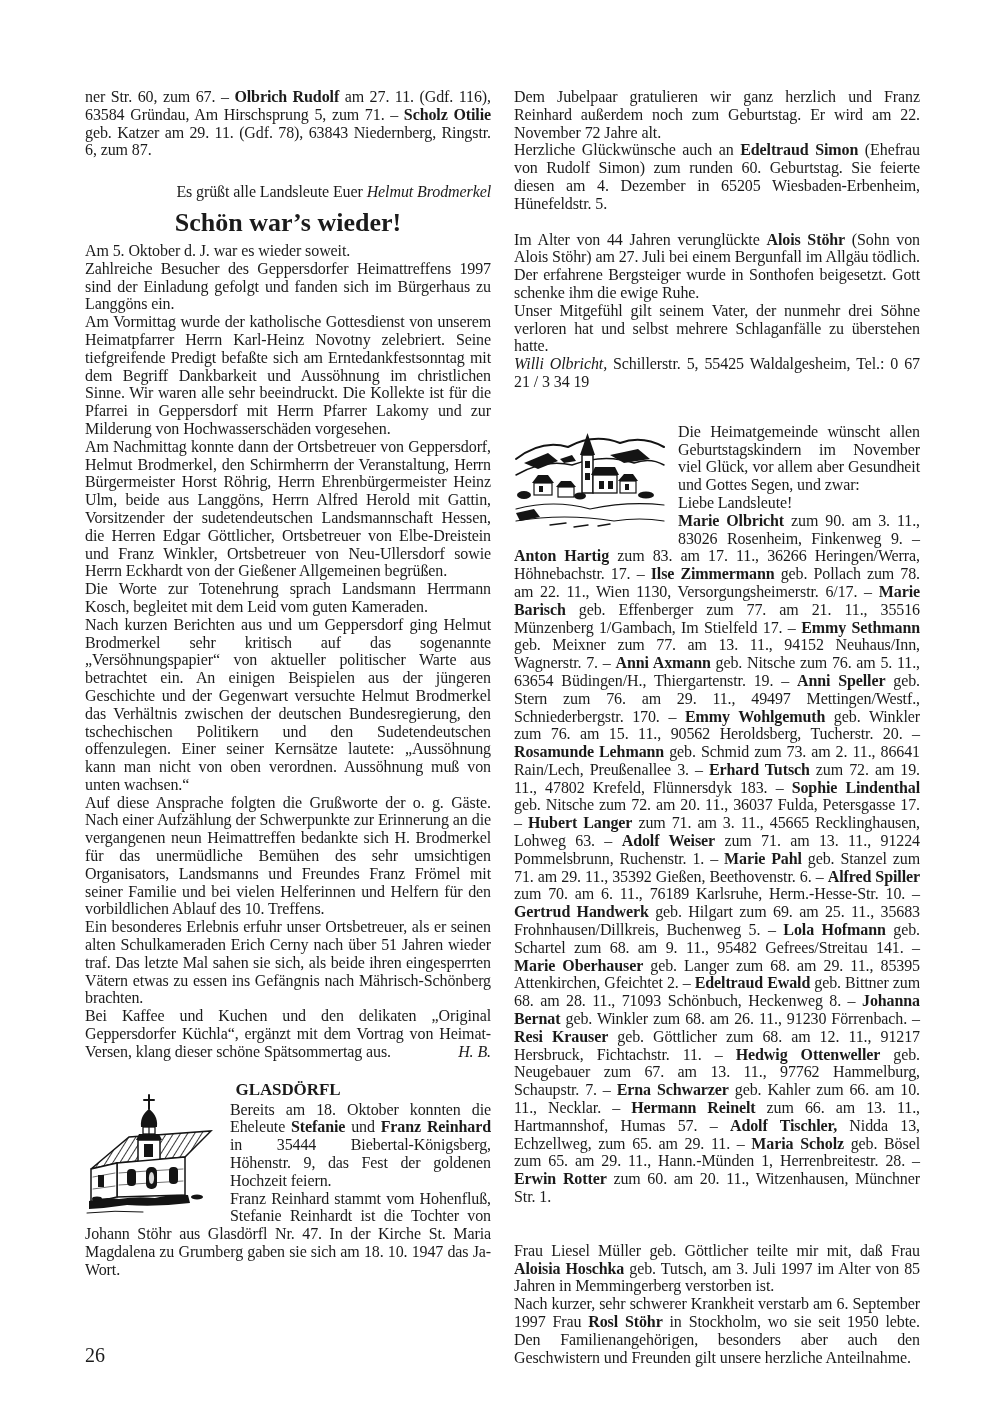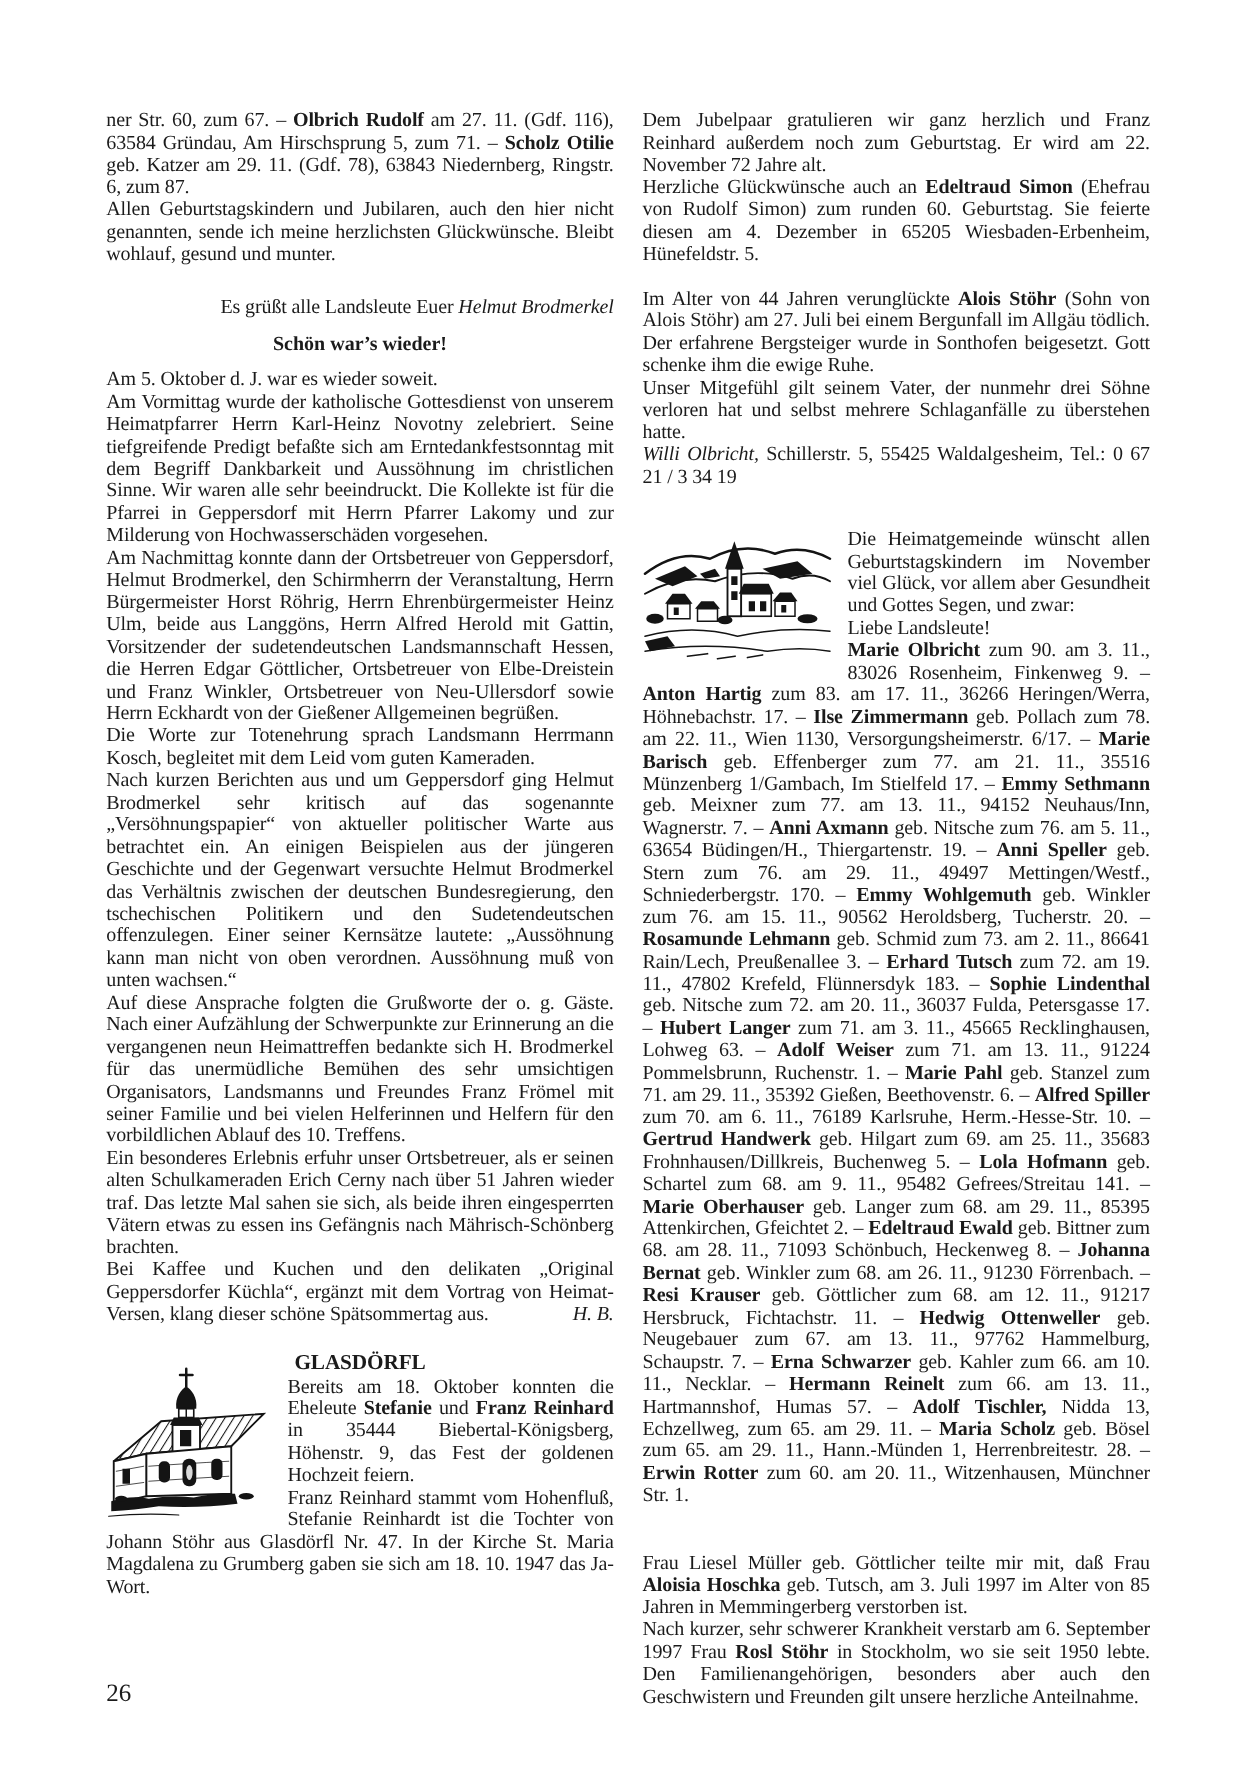--- a/index.html
+++ b/index.html
@@ -8,45 +8,45 @@
         color:#1b1b1b;font-family:"Liberation Serif","DejaVu Serif",serif;}
   .col{position:absolute;top:88px;font-size:16px;line-height:17.8px;text-align:justify;
        letter-spacing:-0.1px;hyphens:auto;-webkit-hyphens:auto;}
   .col-l{left:85px;width:406px;}
   .col-r{left:514px;width:406px;}
   p{margin:0;padding:0;}
   .b{font-weight:700;}
   .i{font-style:italic;}
   .sig{float:right;font-style:italic;}
   .right-align{text-align:right;margin-top:24px;}
-  .h-main{font-size:16px;line-height:24px;font-weight:700;text-align:center;
+  .h-main{font-size:26px;line-height:24px;font-weight:700;text-align:center;
           margin:10px 0 7px;letter-spacing:0;}
   .h-sec{font-size:17px;line-height:19px;font-weight:700;text-align:center;margin:0 0 2px;}
   .sp18{height:18px;}
   .sp32{height:32px;}
   .sp36{height:36px;}
   .sec-glas{margin-top:19px;}
   .img-chapel{float:left;width:134px;height:126px;margin:-8px 11px 2px 0;}
   .img-village{float:left;width:152px;height:106px;margin:2px 12px 6px 0;}
   .pageno{position:absolute;left:85px;top:1344px;font-size:20px;}
   svg .ln{stroke:#141414;fill:none;stroke-linecap:round;}
 </style>
 </head>
 <body>
 
 <div class="page">
 
   <div class="col col-l">
     <p><span>ner Str. 60, zum 67. – </span><span class="b">Olbrich Rudolf</span><span> am 27. 11. (Gdf. 116), 63584 Gründau, Am Hirschsprung 5, zum 71. – </span><span class="b">Scholz Otilie</span><span> geb. Katzer am 29. 11. (Gdf. 78), 63843 Niedernberg, Ringstr. 6, zum 87.</span></p>
-    <p><span>Allen Geburtstagskindern und Jubilaren, auch den hier nicht genannten, sende ich meine herzlichsten Glückwünsche. Bleibt wohlauf, gesund und munter.</span></p>
     <p class="right-align"><span>Es grüßt alle Landsleute Euer </span><span class="i">Helmut Brodmerkel</span></p>
 
     <h2 class="h-main">Schön war’s wieder!</h2>
 
     <p><span>Am 5. Oktober d. J. war es wieder soweit.</span></p>
+    <p><span>Zahlreiche Besucher des Geppersdorfer Heimattreffens 1997 sind der Einladung gefolgt und fanden sich im Bürgerhaus zu Langgöns ein.</span></p>
     <p><span>Am Vormittag wurde der katholische Gottesdienst von unserem Heimatpfarrer Herrn Karl-Heinz Novotny zelebriert. Seine tiefgreifende Predigt befaßte sich am Erntedankfestsonntag mit dem Begriff Dankbarkeit und Aussöhnung im christlichen Sinne. Wir waren alle sehr beeindruckt. Die Kollekte ist für die Pfarrei in Geppersdorf mit Herrn Pfarrer Lakomy und zur Milderung von Hochwasserschäden vorgesehen.</span></p>
     <p><span>Am Nachmittag konnte dann der Ortsbetreuer von Geppersdorf, Helmut Brodmerkel, den Schirmherrn der Veranstaltung, Herrn Bürgermeister Horst Röhrig, Herrn Ehrenbürgermeister Heinz Ulm, beide aus Langgöns, Herrn Alfred Herold mit Gattin, Vorsitzender der sudetendeutschen Landsmannschaft Hessen, die Herren Edgar Göttlicher, Ortsbetreuer von Elbe-Dreistein und Franz Winkler, Ortsbetreuer von Neu-Ullersdorf sowie Herrn Eckhardt von der Gießener Allgemeinen begrüßen.</span></p>
     <p><span>Die Worte zur Totenehrung sprach Landsmann Herrmann Kosch, begleitet mit dem Leid vom guten Kameraden.</span></p>
     <p><span>Nach kurzen Berichten aus und um Geppersdorf ging Helmut Brodmerkel sehr kritisch auf das sogenannte „Versöhnungspapier“ von aktueller politischer Warte aus betrachtet ein. An einigen Beispielen aus der jüngeren Geschichte und der Gegenwart versuchte Helmut Brodmerkel das Verhältnis zwischen der deutschen Bundesregierung, den tschechischen Politikern und den Sudetendeutschen offenzulegen. Einer seiner Kernsätze lautete: „Aussöhnung kann man nicht von oben verordnen. Aussöhnung muß von unten wachsen.“</span></p>
     <p><span>Auf diese Ansprache folgten die Grußworte der o. g. Gäste. Nach einer Aufzählung der Schwerpunkte zur Erinnerung an die vergangenen neun Heimattreffen bedankte sich H. Brodmerkel für das unermüdliche Bemühen des sehr umsichtigen Organisators, Landsmanns und Freundes Franz Frömel mit seiner Familie und bei vielen Helferinnen und Helfern für den vorbildlichen Ablauf des 10. Treffens.</span></p>
     <p><span>Ein besonderes Erlebnis erfuhr unser Ortsbetreuer, als er seinen alten Schulkameraden Erich Cerny nach über 51 Jahren wieder traf. Das letzte Mal sahen sie sich, als beide ihren eingesperrten Vätern etwas zu essen ins Gefängnis nach Mährisch-Schönberg brachten.</span></p>
     <p><span>Bei Kaffee und Kuchen und den delikaten „Original Geppersdorfer Küchla“, ergänzt mit dem Vortrag von Heimat-Versen, klang dieser schöne Spätsommertag aus.</span><span class="sig">H. B.</span></p>
 
     <div class="sec-glas">
       <h3 class="h-sec">GLASDÖRFL</h3>

